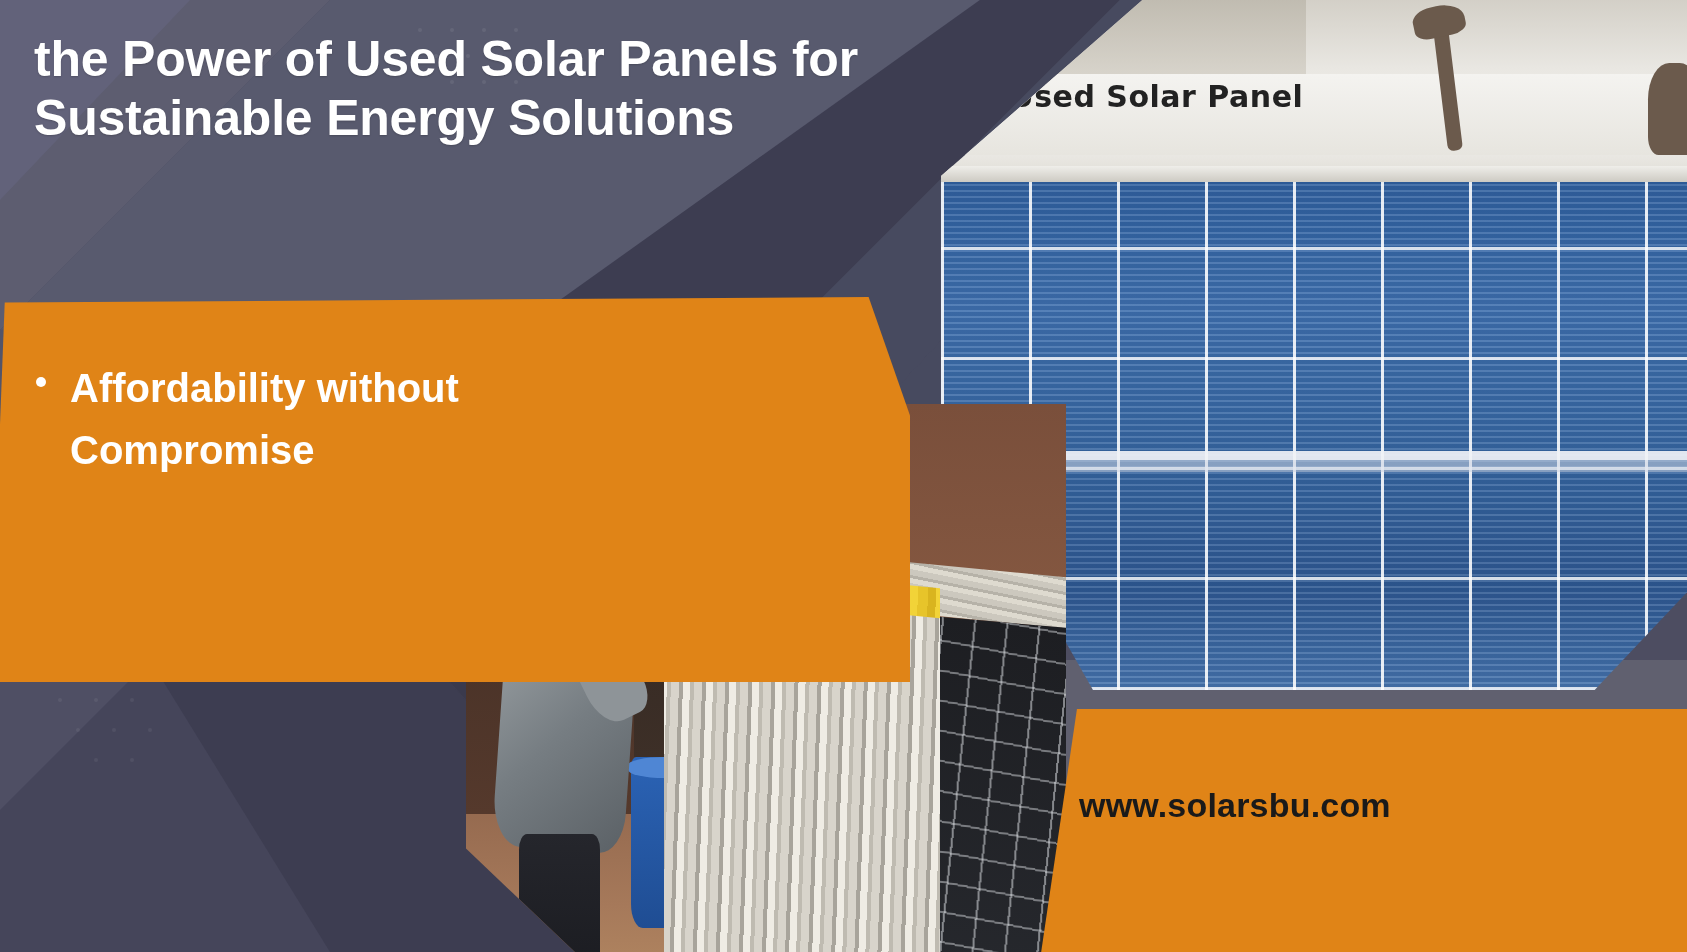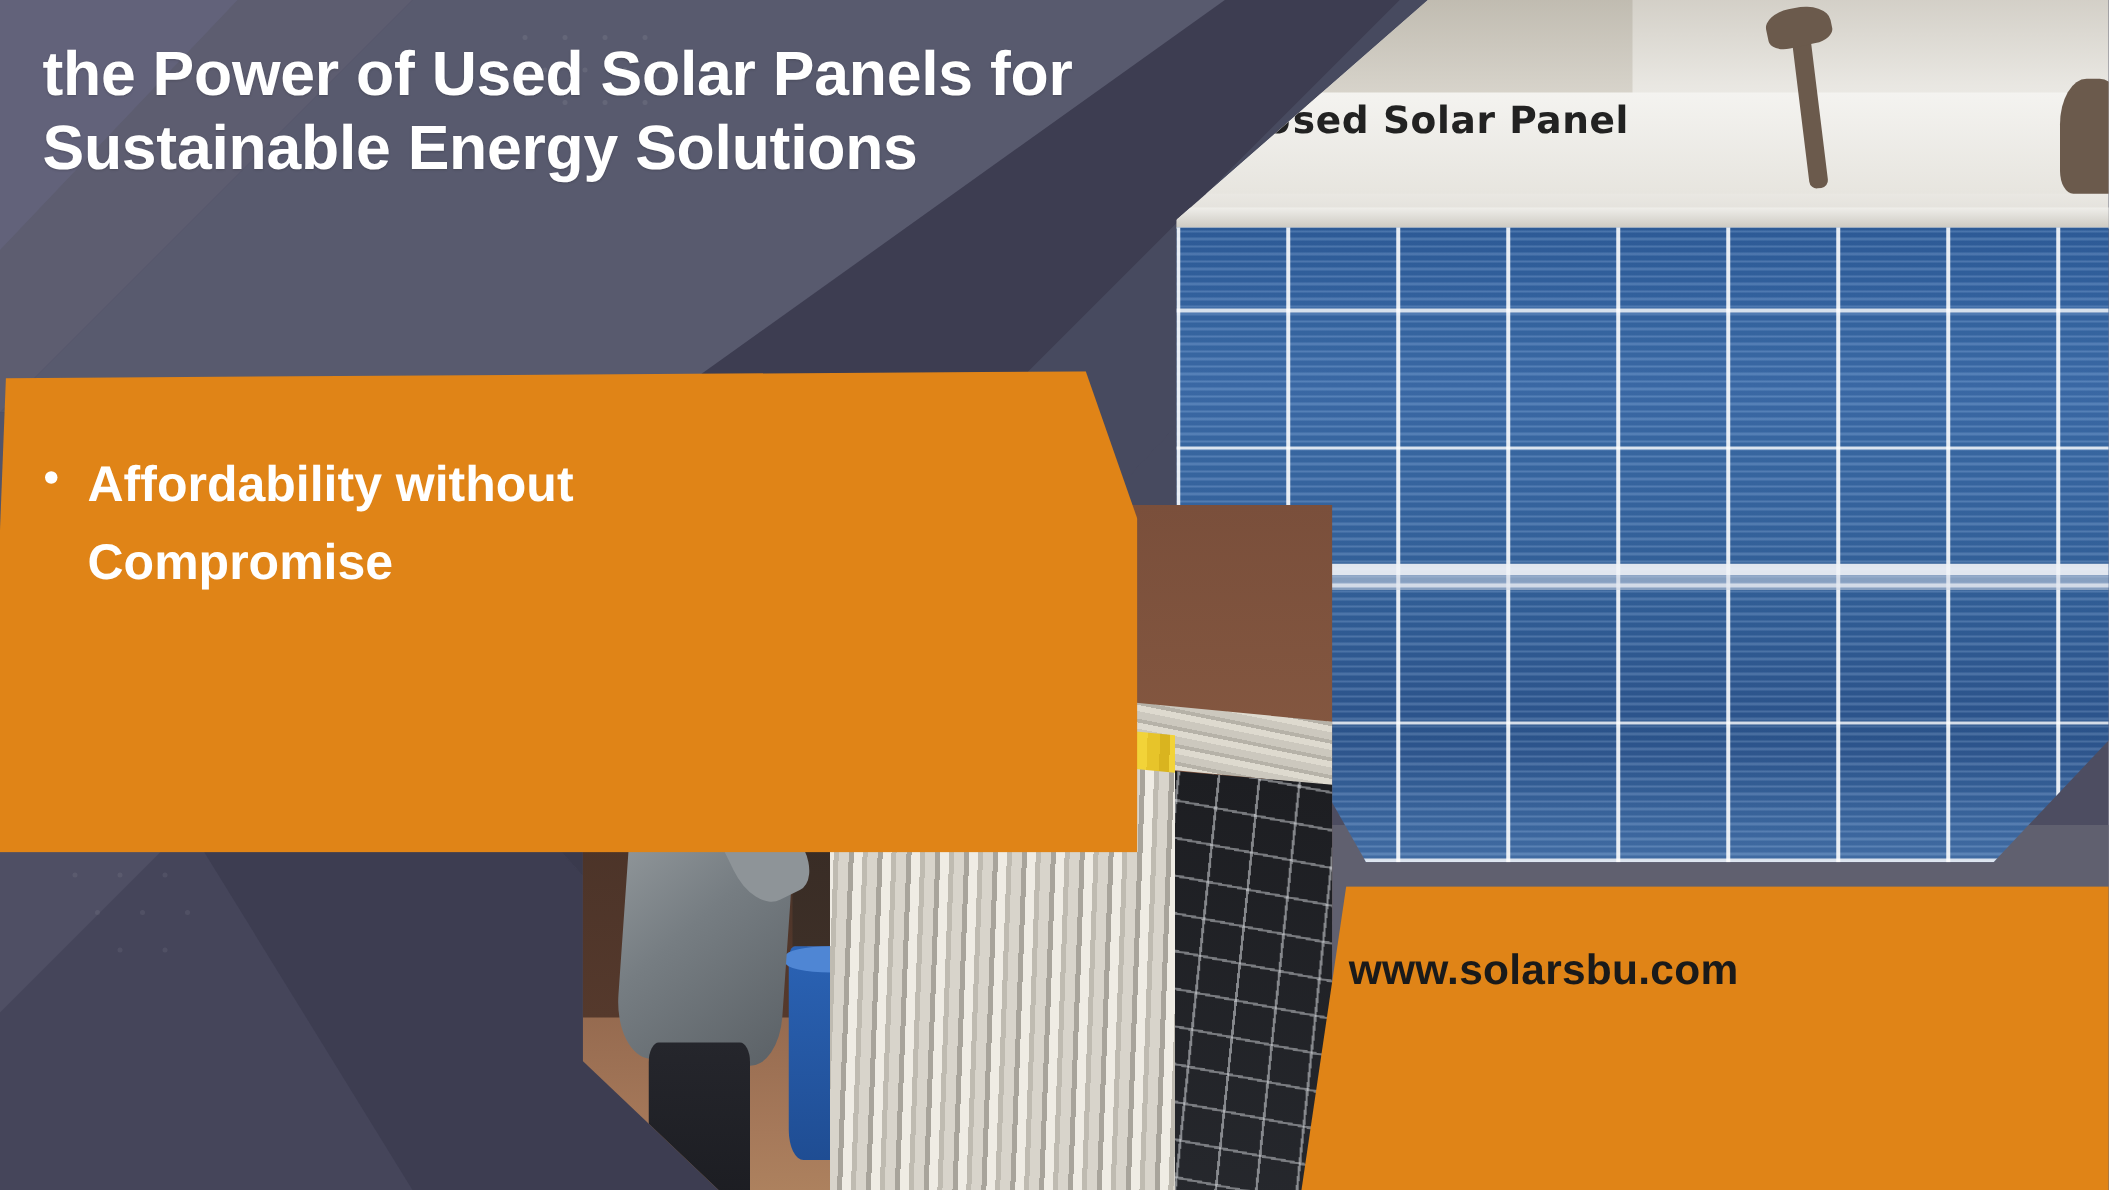--- a/index.html
+++ b/index.html
@@ -79,21 +79,21 @@
     margin-top:32px;
   }
   .bullets li { list-style:none; position:relative; padding-left:48px; margin-bottom:6px; }
   .bullets li .dot {
     position:absolute; left:14px; top:20px;
     width:10px; height:10px; border-radius:50%;
     background:#ffffff;
   }
   .site-url {
     position:absolute;
-    left:1079px; top:757px;
+    left:1079px; top:786px;
     color:#1a1a1a;
     font-size:34px;
     font-weight:bold;
     letter-spacing:0.2px;
   }
 
   
   
   .pv-sky { position:absolute; left:0; top:0; width:100%; height:28%;
             background:linear-gradient(180deg,#cfcbc2 0%,#e9e7e2 42%,#f3f2ef 74%,#dedbd4 100%); }

